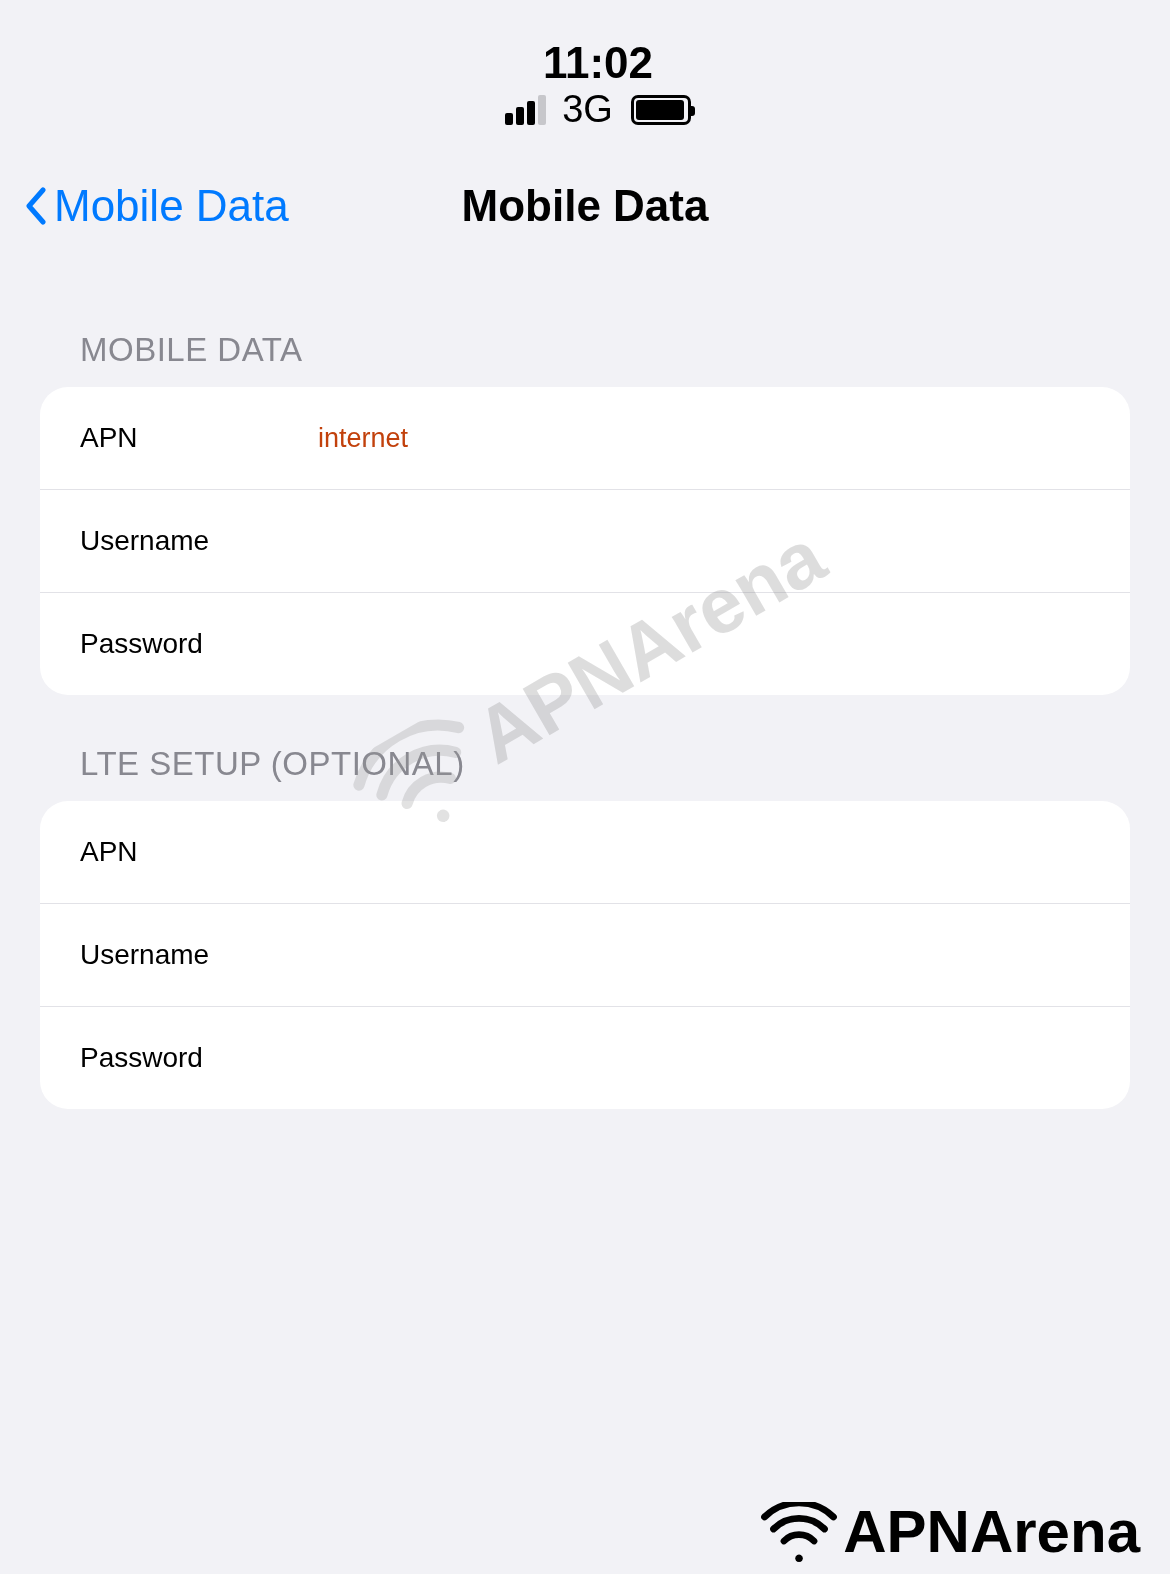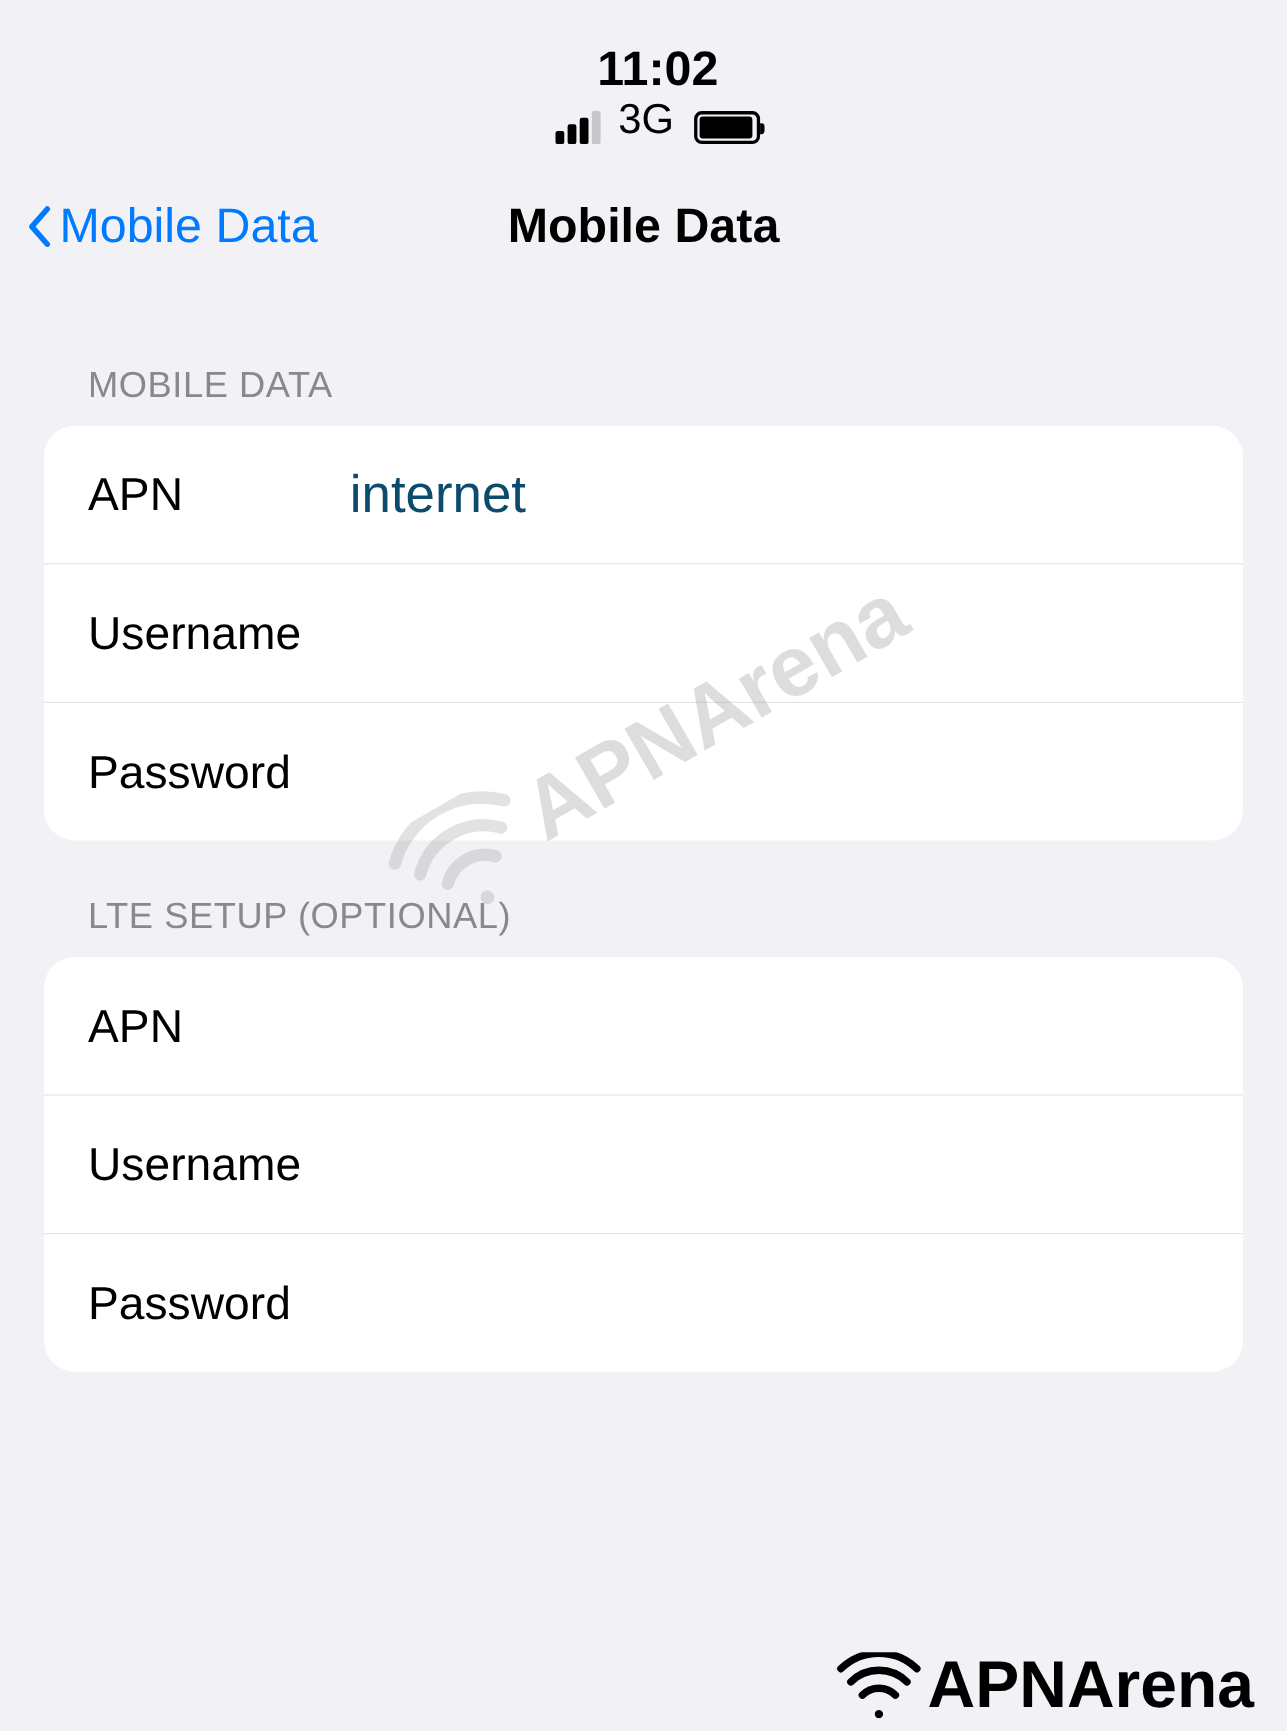--- a/index.html
+++ b/index.html
@@ -22,21 +22,21 @@
       padding: 38px 80px 20px 106px;
       flex-direction: column;
     }
     .status-time {
       font-size: 44px;
       font-weight: 600;
       color: #000;
     }
     .status-right {
       display: flex;
-      align-items: flex-end;
+      align-items: center;
       gap: 12px;
     }
     .signal-bars {
       display: flex;
       align-items: flex-end;
       gap: 3px;
     }
     .signal-bar {
       width: 8px;
       background: #000;
@@ -124,30 +124,30 @@
     .settings-row {
       display: flex;
       align-items: center;
       padding: 35px 40px;
       border-bottom: 1px solid #e2e2e7;
     }
     .settings-row:last-child {
       border-bottom: none;
     }
     .row-label {
-      font-size: 42px;
+      font-size: 28px;
       font-weight: 400;
       color: #000;
       width: 238px;
       flex-shrink: 0;
     }
     .row-input {
-      font-size: 48px;
-      font-weight: 400;
-      color: #0c4a6e;
+      font-size: 27px;
+      font-weight: 400;
+      color: #c2410c;
       border: none;
       outline: none;
       background: transparent;
       flex: 1;
     }
     .watermark-center {
       position: absolute;
       left: 330px;
       top: 630px;
       display: flex;

